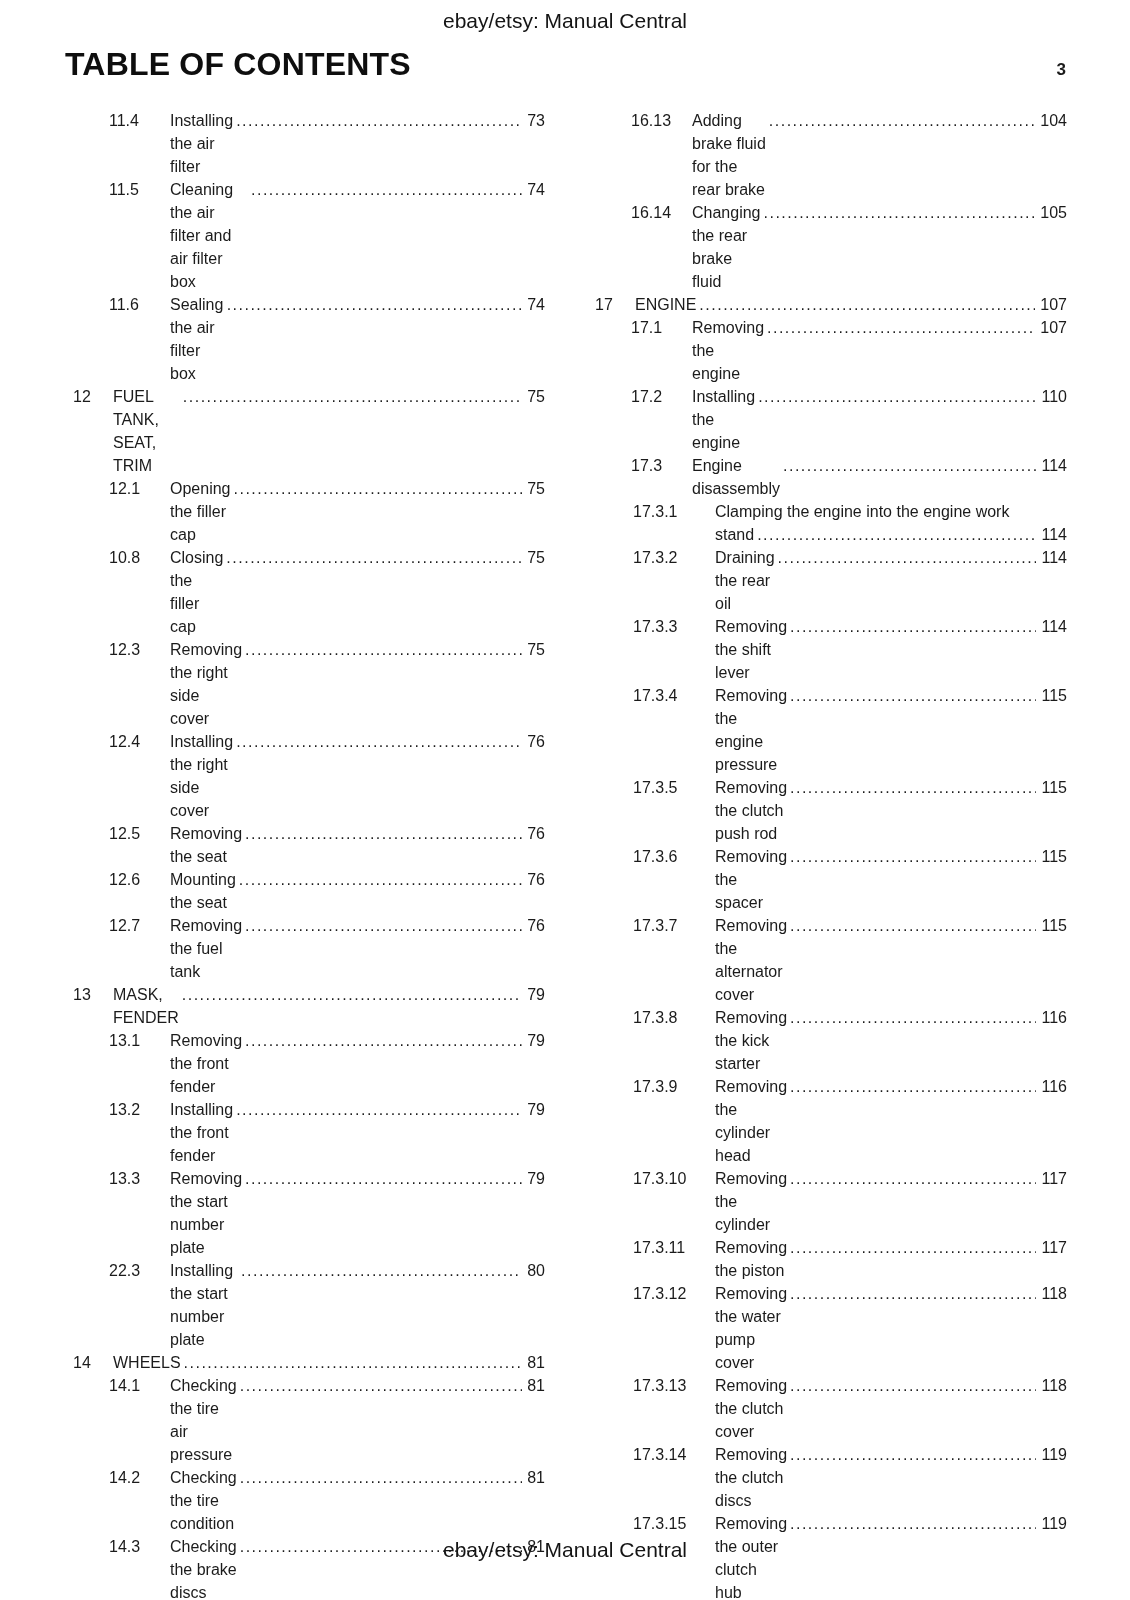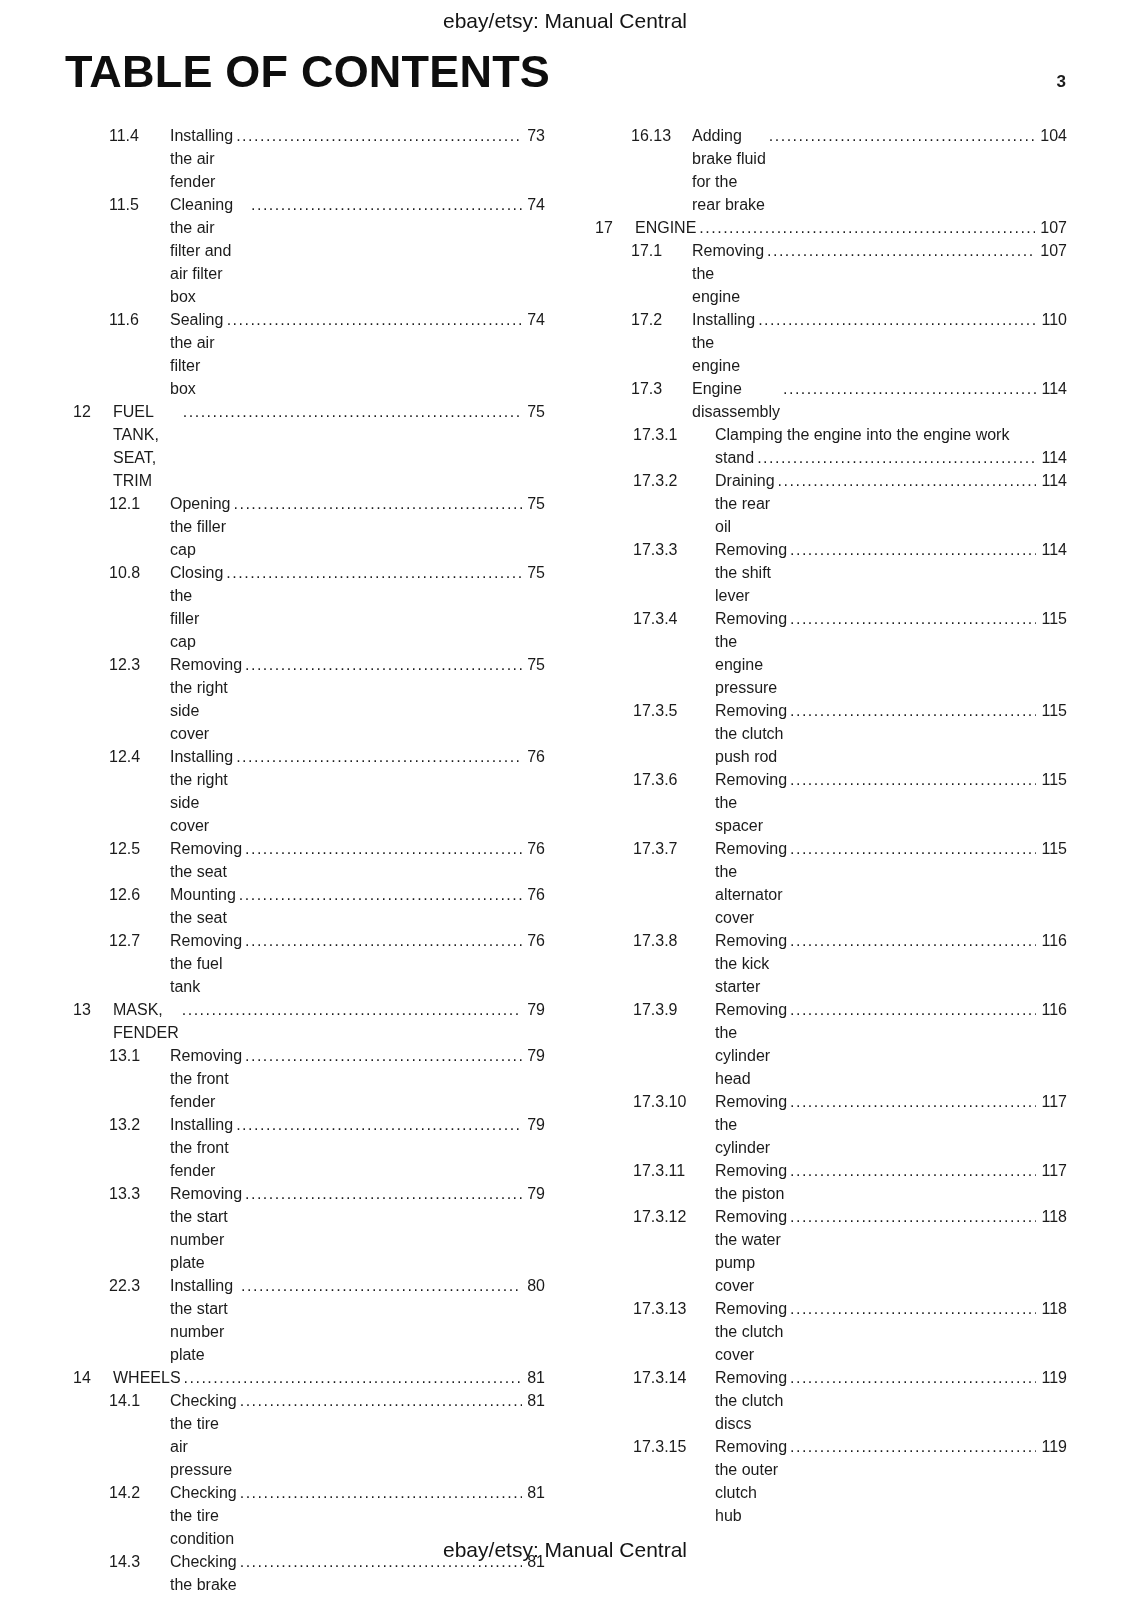--- a/index.html
+++ b/index.html
@@ -21,21 +21,21 @@
   }
   .titlebar {
     display: flex;
     justify-content: space-between;
     align-items: baseline;
     padding: 0 64px 0 65px;
     margin-top: 12px;
   }
   .doc-title {
     margin: 0;
-    font-size: 45px;
+    font-size: 32px;
     font-weight: bold;
     letter-spacing: 0.2px;
     color: #0e0e0e;
     text-align: right;
   }
   .corner-page {
     font-size: 17px;
     font-weight: bold;
   }
   .toc {
@@ -92,21 +92,21 @@
   <h1 class="doc-title">TABLE OF CONTENTS</h1>
   <span class="corner-page">3</span>
 </div>
 
 <div class="toc">
   <div class="col" id="col-left">
       <div class="entry lv2">
         <span class="num">11.4</span>
         <div class="body">
           <div class="lastline">
-            <span class="tail">Installing the air fender</span>
+            <span class="tail">Installing the air filter</span>
             <span class="dots"></span>
             <span class="pagenum">73</span>
           </div>
         </div>
       </div>
       <div class="entry lv2">
         <span class="num">11.5</span>
         <div class="body">
           <div class="lastline">
             <span class="tail">Cleaning the air filter and air filter box</span>
@@ -297,20 +297,30 @@
       </div>
     </div>
   <div class="col" id="col-right">
       <div class="entry lv2">
         <span class="num">16.13</span>
         <div class="body">
           <div class="lastline">
             <span class="tail">Adding brake fluid for the rear brake</span>
             <span class="dots"></span>
             <span class="pagenum">104</span>
+          </div>
+        </div>
+      </div>
+      <div class="entry lv2">
+        <span class="num">16.14</span>
+        <div class="body">
+          <div class="lastline">
+            <span class="tail">Changing the rear brake fluid</span>
+            <span class="dots"></span>
+            <span class="pagenum">105</span>
           </div>
         </div>
       </div>
       <div class="entry lv1">
         <span class="num">17</span>
         <div class="body">
           <div class="lastline">
             <span class="tail">ENGINE</span>
             <span class="dots"></span>
             <span class="pagenum">107</span>

